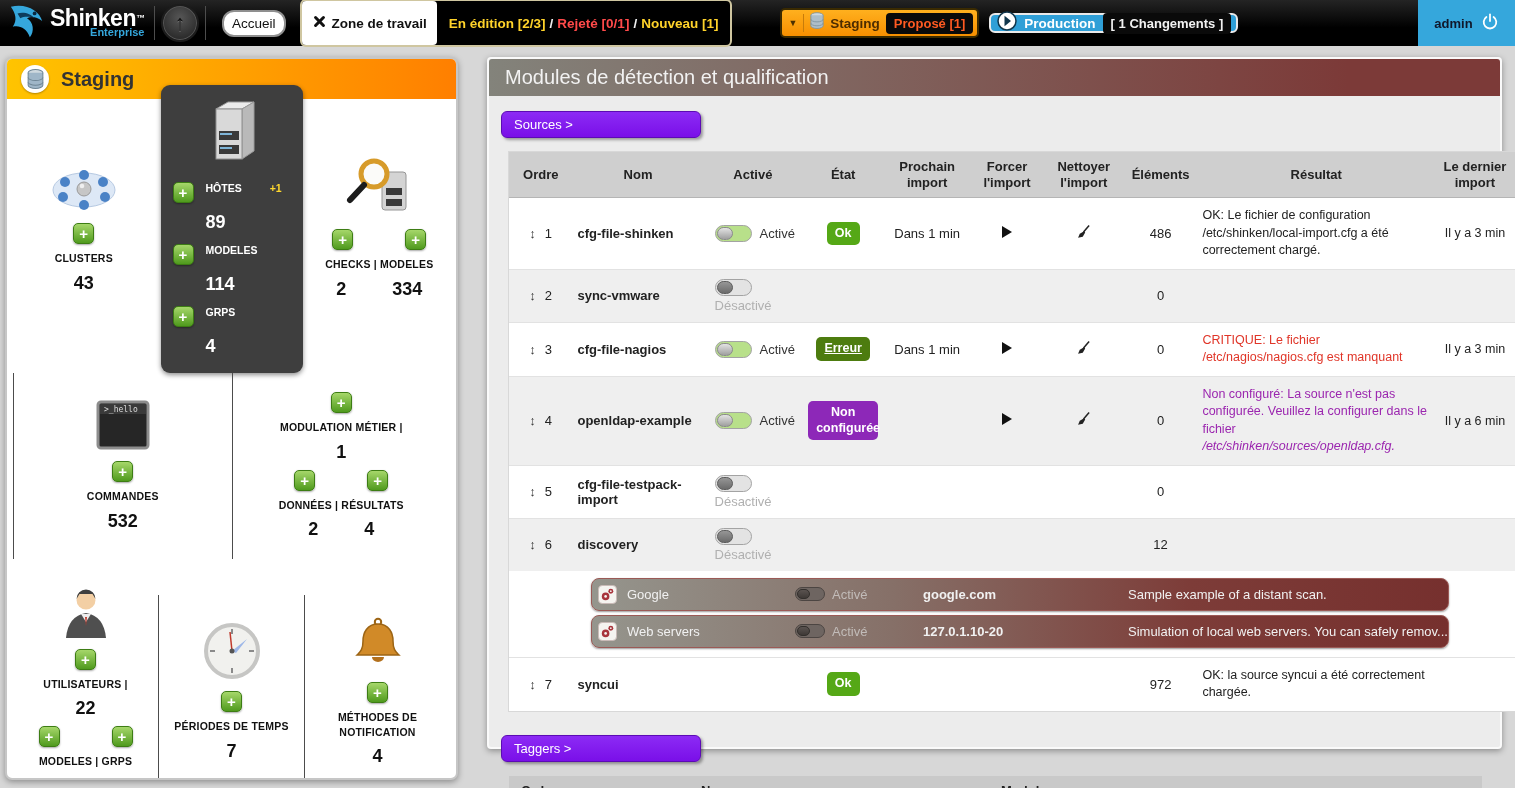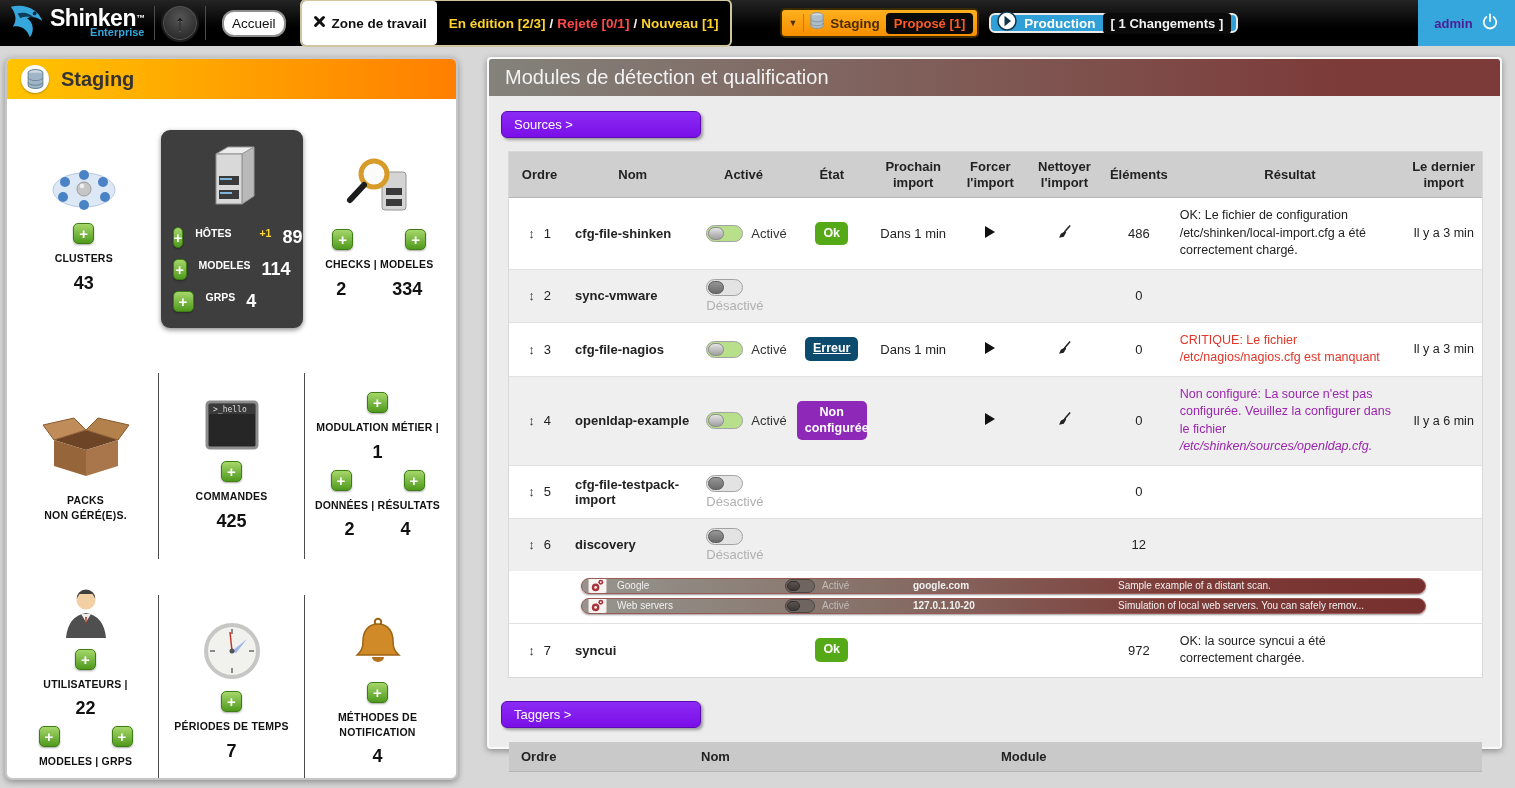--- a/index.html
+++ b/index.html
@@ -58,21 +58,21 @@
   }
   .prod-btn{
     margin-left:10px; height:20px; display:flex; align-items:center; gap:7px;
     background:#2f9fd7; border:2px solid #eaeaea; border-radius:6px; padding:0 5px 0 6px; cursor:pointer;
   }
   .prod-label{ color:#fff; font-size:13.5px; font-weight:bold; }
   .prod-badge{ background:#0a0a0a; color:#f2f2f2; font-size:13px; font-weight:bold; border-radius:4px; padding:3px 8px;}
   .admin{
     position:absolute; right:0; top:0; width:97px; height:46px; background:#35a7dc;
     display:flex; align-items:center; justify-content:center; gap:8px;
-    color:#4c1d95; font-size:13px; font-weight:bold; cursor:pointer;
+    color:#0f172a; font-size:13px; font-weight:bold; cursor:pointer;
   }
   
   .left-panel{
     position:absolute; left:5px; top:57px; width:453px; height:723px;
     background:#fff; border:2px solid #c6c6c6; border-radius:7px;
     box-shadow:0 2px 6px rgba(0,0,0,.35); overflow:hidden;
   }
   .lp-header{
     height:40px; background:linear-gradient(90deg,#ffc400,#ff7f00);
     display:flex; align-items:center; gap:12px; padding-left:14px;
@@ -96,21 +96,21 @@
   }
   .pair{ display:flex; gap:52px; justify-content:center; }
   .pair-wide{ display:flex; gap:46px; justify-content:center;}
   .hosts-card{
     width:142px; background:#3e3e3e; border-radius:9px; padding:14px 12px 16px;
     display:flex; flex-direction:column; gap:11px; box-shadow:0 2px 5px rgba(0,0,0,.45);
     margin:0 6px;
   }
   .hc-icon{ align-self:center; margin-bottom:2px; }
   .hc-row{ display:flex; gap:12px; align-items:flex-start; }
-  .hc-text{ display:flex; flex-direction:row; gap:11px; }
+  .hc-text{ display:flex; flex-direction:column; gap:18px; }
   .hc-label{ color:#fff; font-size:10.5px; font-weight:bold; display:flex; gap:28px;}
   .hc-extra{ color:#ffd82e; }
   .hc-count{ color:#fff; font-size:18px; font-weight:bold; }
   
   .right-panel{
     position:absolute; left:487px; top:57px; width:1015px; height:692px;
     background:#ececec; border:2px solid #fafafa; border-radius:4px;
     box-shadow:0 2px 6px rgba(0,0,0,.35);
   }
   .rp-header{
@@ -145,29 +145,29 @@
   .twrap{ display:flex; align-items:center; gap:8px; justify-content:flex-start; padding-left:6px;}
   .twrap.off{ flex-direction:column; align-items:flex-start; gap:2px; }
   .tlabel{ font-size:13px; color:#333; }
   .twrap.off .tlabel{ color:#b0b0b0; }
   .toggle{ width:37px; height:17px; border-radius:9px; background:#b8e08a; border:1px solid #a3a3a3; position:relative; display:inline-block; cursor:pointer;}
   .toggle .knob{ position:absolute; left:1px; top:1px; width:16px; height:13px; border-radius:7px; background:linear-gradient(#e3e3e3,#9f9f9f); border:1px solid #8b8b8b;}
   .toggle.off{ background:#e3e3e3; }
   .toggle.off .knob{ background:linear-gradient(#969696,#6b6b6b); border-color:#5d5d5d; }
   .badge{ display:inline-block; color:#fff; font-weight:bold; font-size:12.5px; border-radius:5px; padding:4px 8px; line-height:1.25;}
   .badge.ok{ background:#55a816; }
-  .badge.error{ background:#0c4a6e;text-decoration:underline; }
+  .badge.error{ background:#4d7c0f;text-decoration:underline; }
   .badge.unconfigured{ background:#8d28b8; max-width:70px; }
   .play-icon{ display:inline-block; width:0; height:0; border-left:10px solid #111; border-top:6px solid transparent; border-bottom:6px solid transparent; cursor:pointer;}
   .broom{ cursor:pointer; display:inline-block; }
   .subrow-cell{ padding:3px 50px 5px 66px !important; border-top:none !important; background:#fff;}
   .scan-bar{
-    height:16px; margin:4px 6px; border-radius:8px; border:1px solid #9b5a56;
+    height:33px; margin:4px 16px; border-radius:8px; border:1px solid #9b5a56;
     background:linear-gradient(90deg,#95958d,#867068 35%,#7d3c38 70%,#76302e);
-    display:flex; align-items:center; color:#f1f1f1; font-size:10px;
+    display:flex; align-items:center; color:#f1f1f1; font-size:13px;
     box-shadow:0 1px 2px rgba(0,0,0,.4); overflow:hidden;
   }
   .scan-icon{ margin:0 10px 0 6px; display:flex; }
   .s-name{ width:168px; text-align:left; }
   .s-toggle{ width:128px; display:flex; align-items:center; gap:7px; }
   .toggle.mini{ width:30px; height:14px; background:#6e6561; border-color:#4c4542;}
   .toggle.mini .knob{ width:13px; height:10px; background:linear-gradient(#5a5350,#3e3936); border-color:#332f2c;}
   .s-tlabel{ color:#c2bcb9; }
   .s-target{ width:205px; text-align:left; font-weight:bold; }
   .s-desc{ flex:1; text-align:left; white-space:nowrap; overflow:hidden; }
@@ -330,44 +330,32 @@
         </div>
         <span class="lbl">CHECKS |  MODELES</span>
         <div class="pair-wide">
           <span class="count">2</span>
           <span class="count">334</span>
         </div>
       </div>
     </div>
 
     <div class="lp-row lp-row2">
-      <div class="lp-col">
-        <span>
-          <svg width="92" height="72" viewBox="0 0 92 72">
-            <polygon points="14,30 46,20 78,30 46,40" fill="#6e4426"></polygon>
-            <polygon points="14,30 3,15 34,8 46,20" fill="#c08d5a" stroke="#8a5a30"></polygon>
-            <polygon points="78,30 89,15 58,8 46,20" fill="#b3814c" stroke="#8a5a30"></polygon>
-            <polygon points="14,30 14,56 46,66 46,40" fill="#96663a"></polygon>
-            <polygon points="78,30 78,56 46,66 46,40" fill="#a8764a"></polygon>
-          </svg>
-        </span>
-        <span class="lbl"><span>PACKS</span><br><span>NON GÉRÉ(E)S.</span></span>
-      </div>
       <div class="vsep"></div>
       <div class="lp-col">
         <span>
           <svg width="54" height="50" viewBox="0 0 54 50">
             <rect x="2" y="2" width="50" height="46" rx="3" fill="#262626" stroke="#8d8d8d" stroke-width="3"></rect>
             <rect x="4" y="4" width="46" height="10" fill="#3a3a3a"></rect>
             <text x="8" y="12" font-size="8" fill="#dcdcdc" font-family="DejaVu Sans Mono, monospace">&gt;_hello</text>
           </svg>
         </span>
         <span class="plus">+</span>
         <span class="lbl">COMMANDES</span>
-        <span class="count">425</span>
+        <span class="count">532</span>
       </div>
       <div class="vsep"></div>
       <div class="lp-col">
         <span class="plus">+</span>
         <span class="lbl">MODULATION MÉTIER |</span>
         <span class="count">1</span>
         <div class="pair">
           <span class="plus">+</span>
           <span class="plus">+</span>
         </div>

